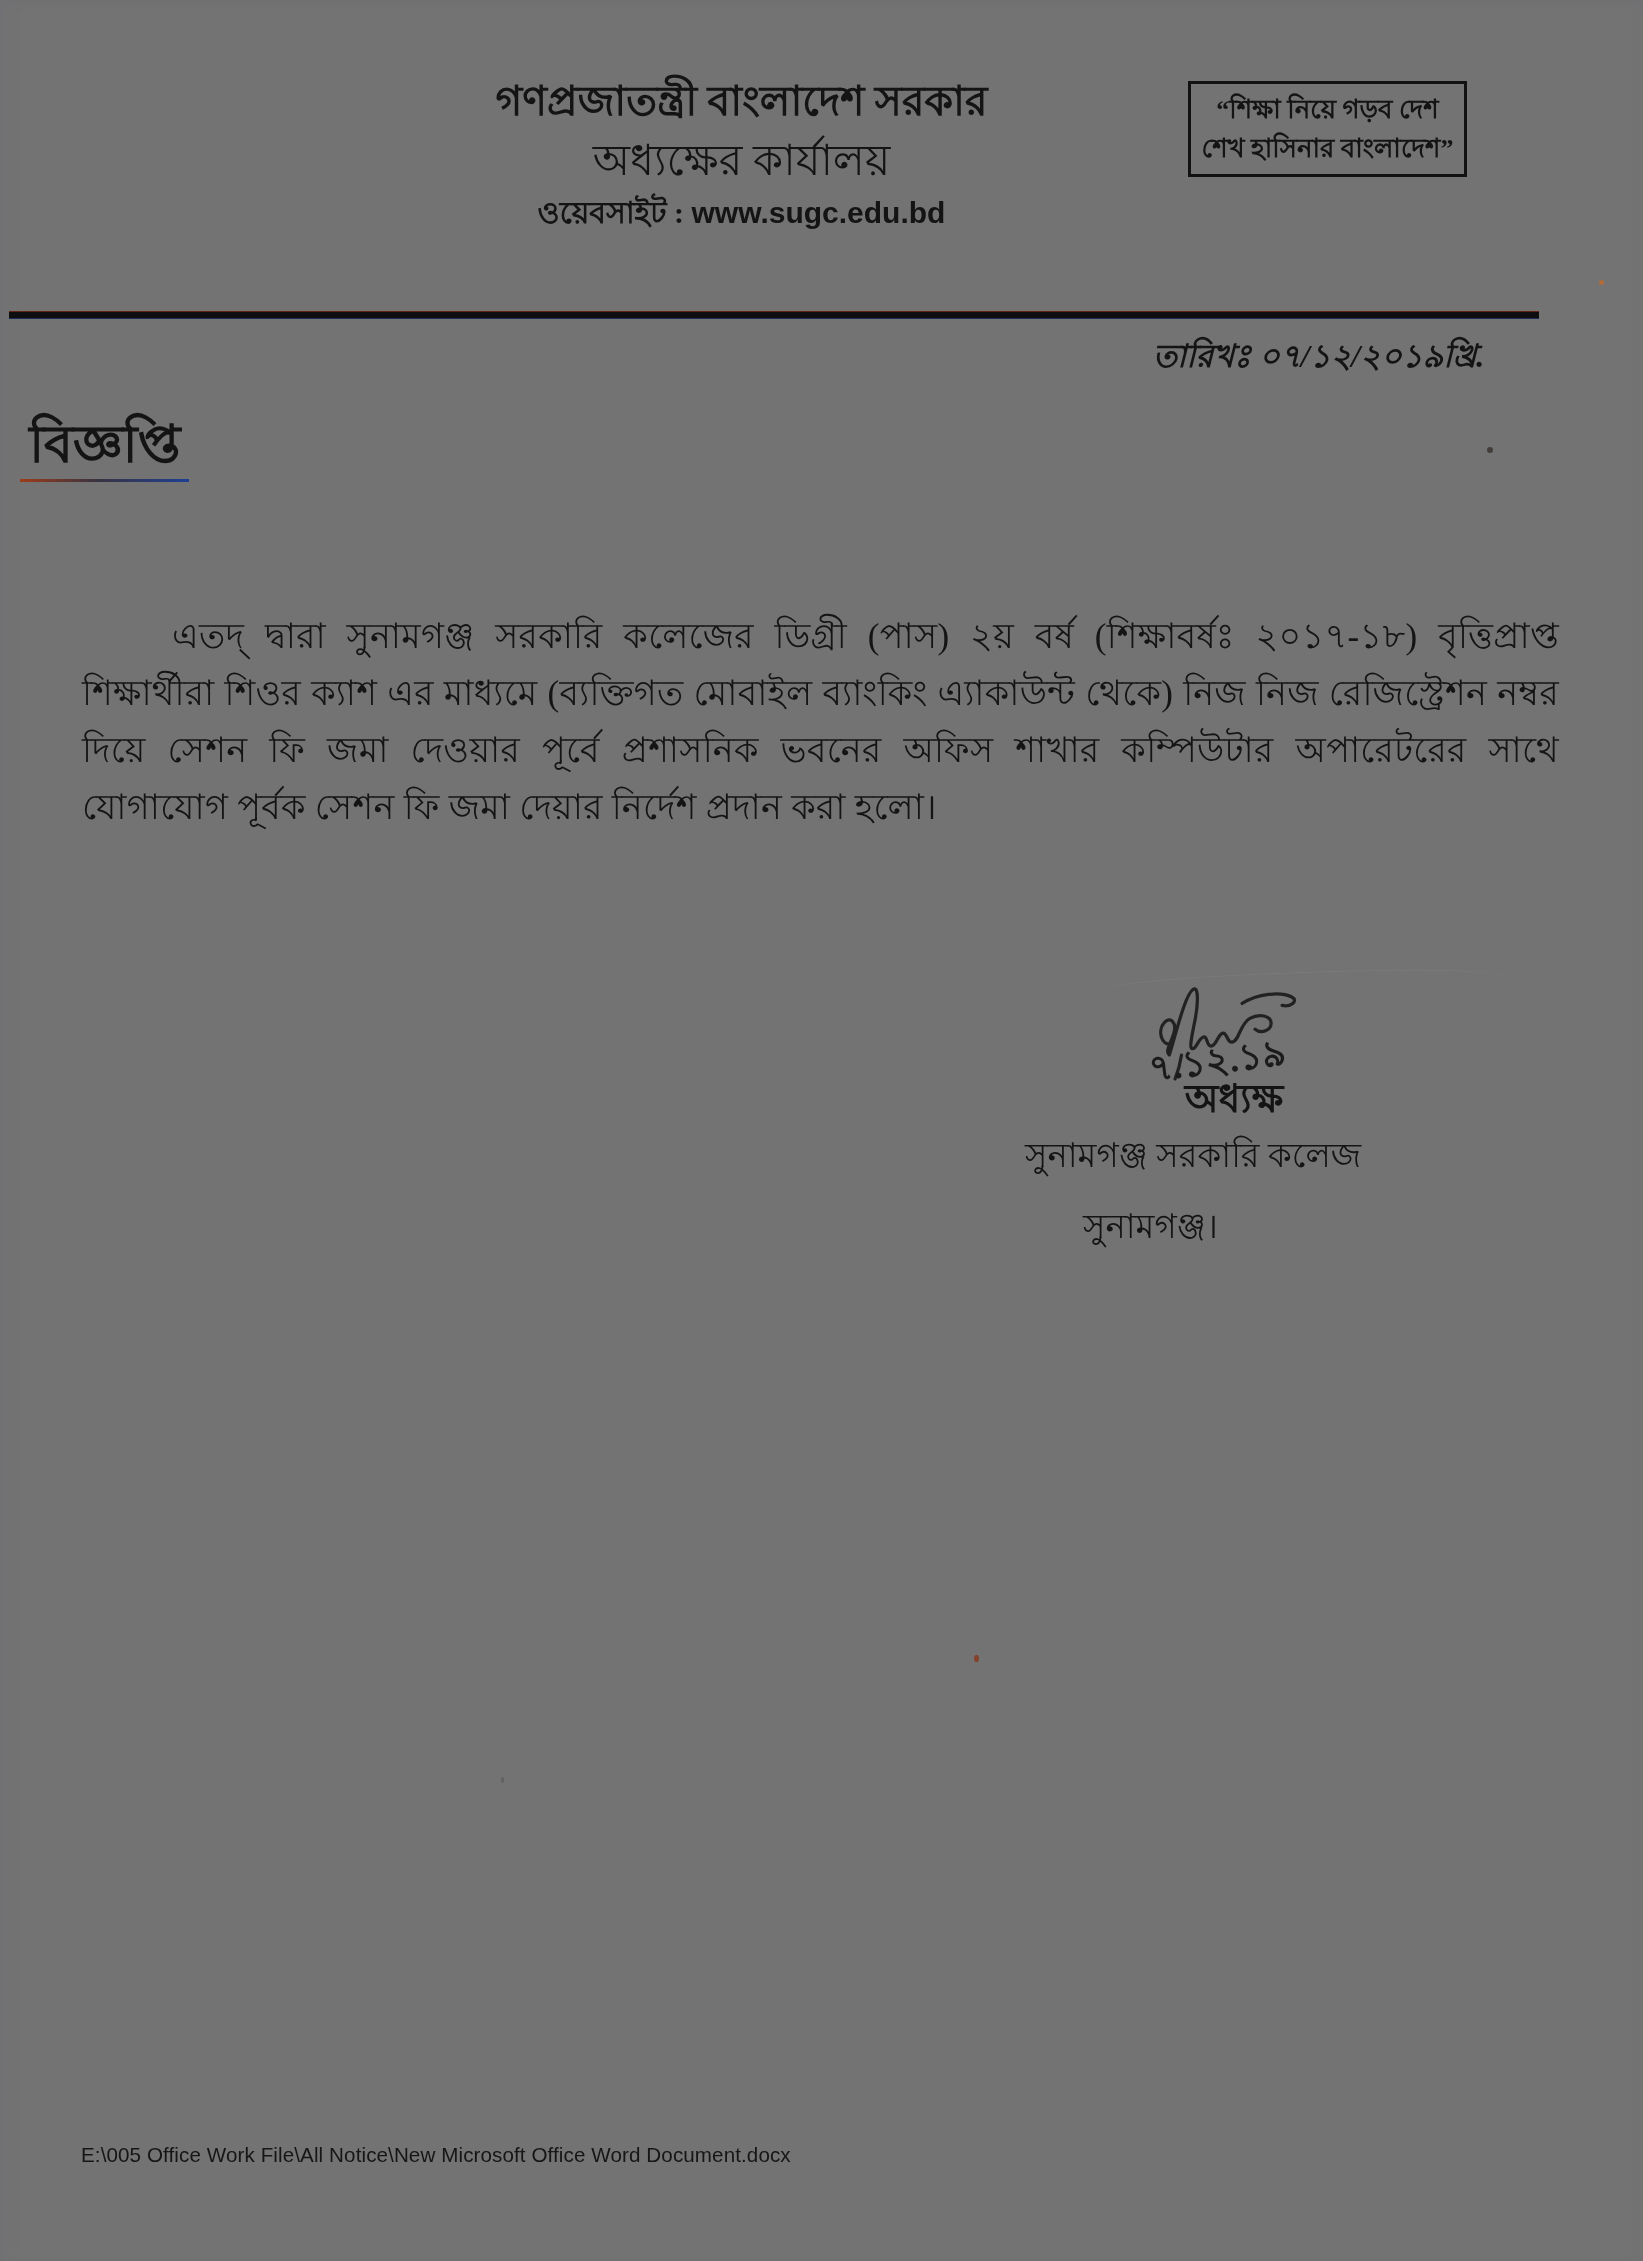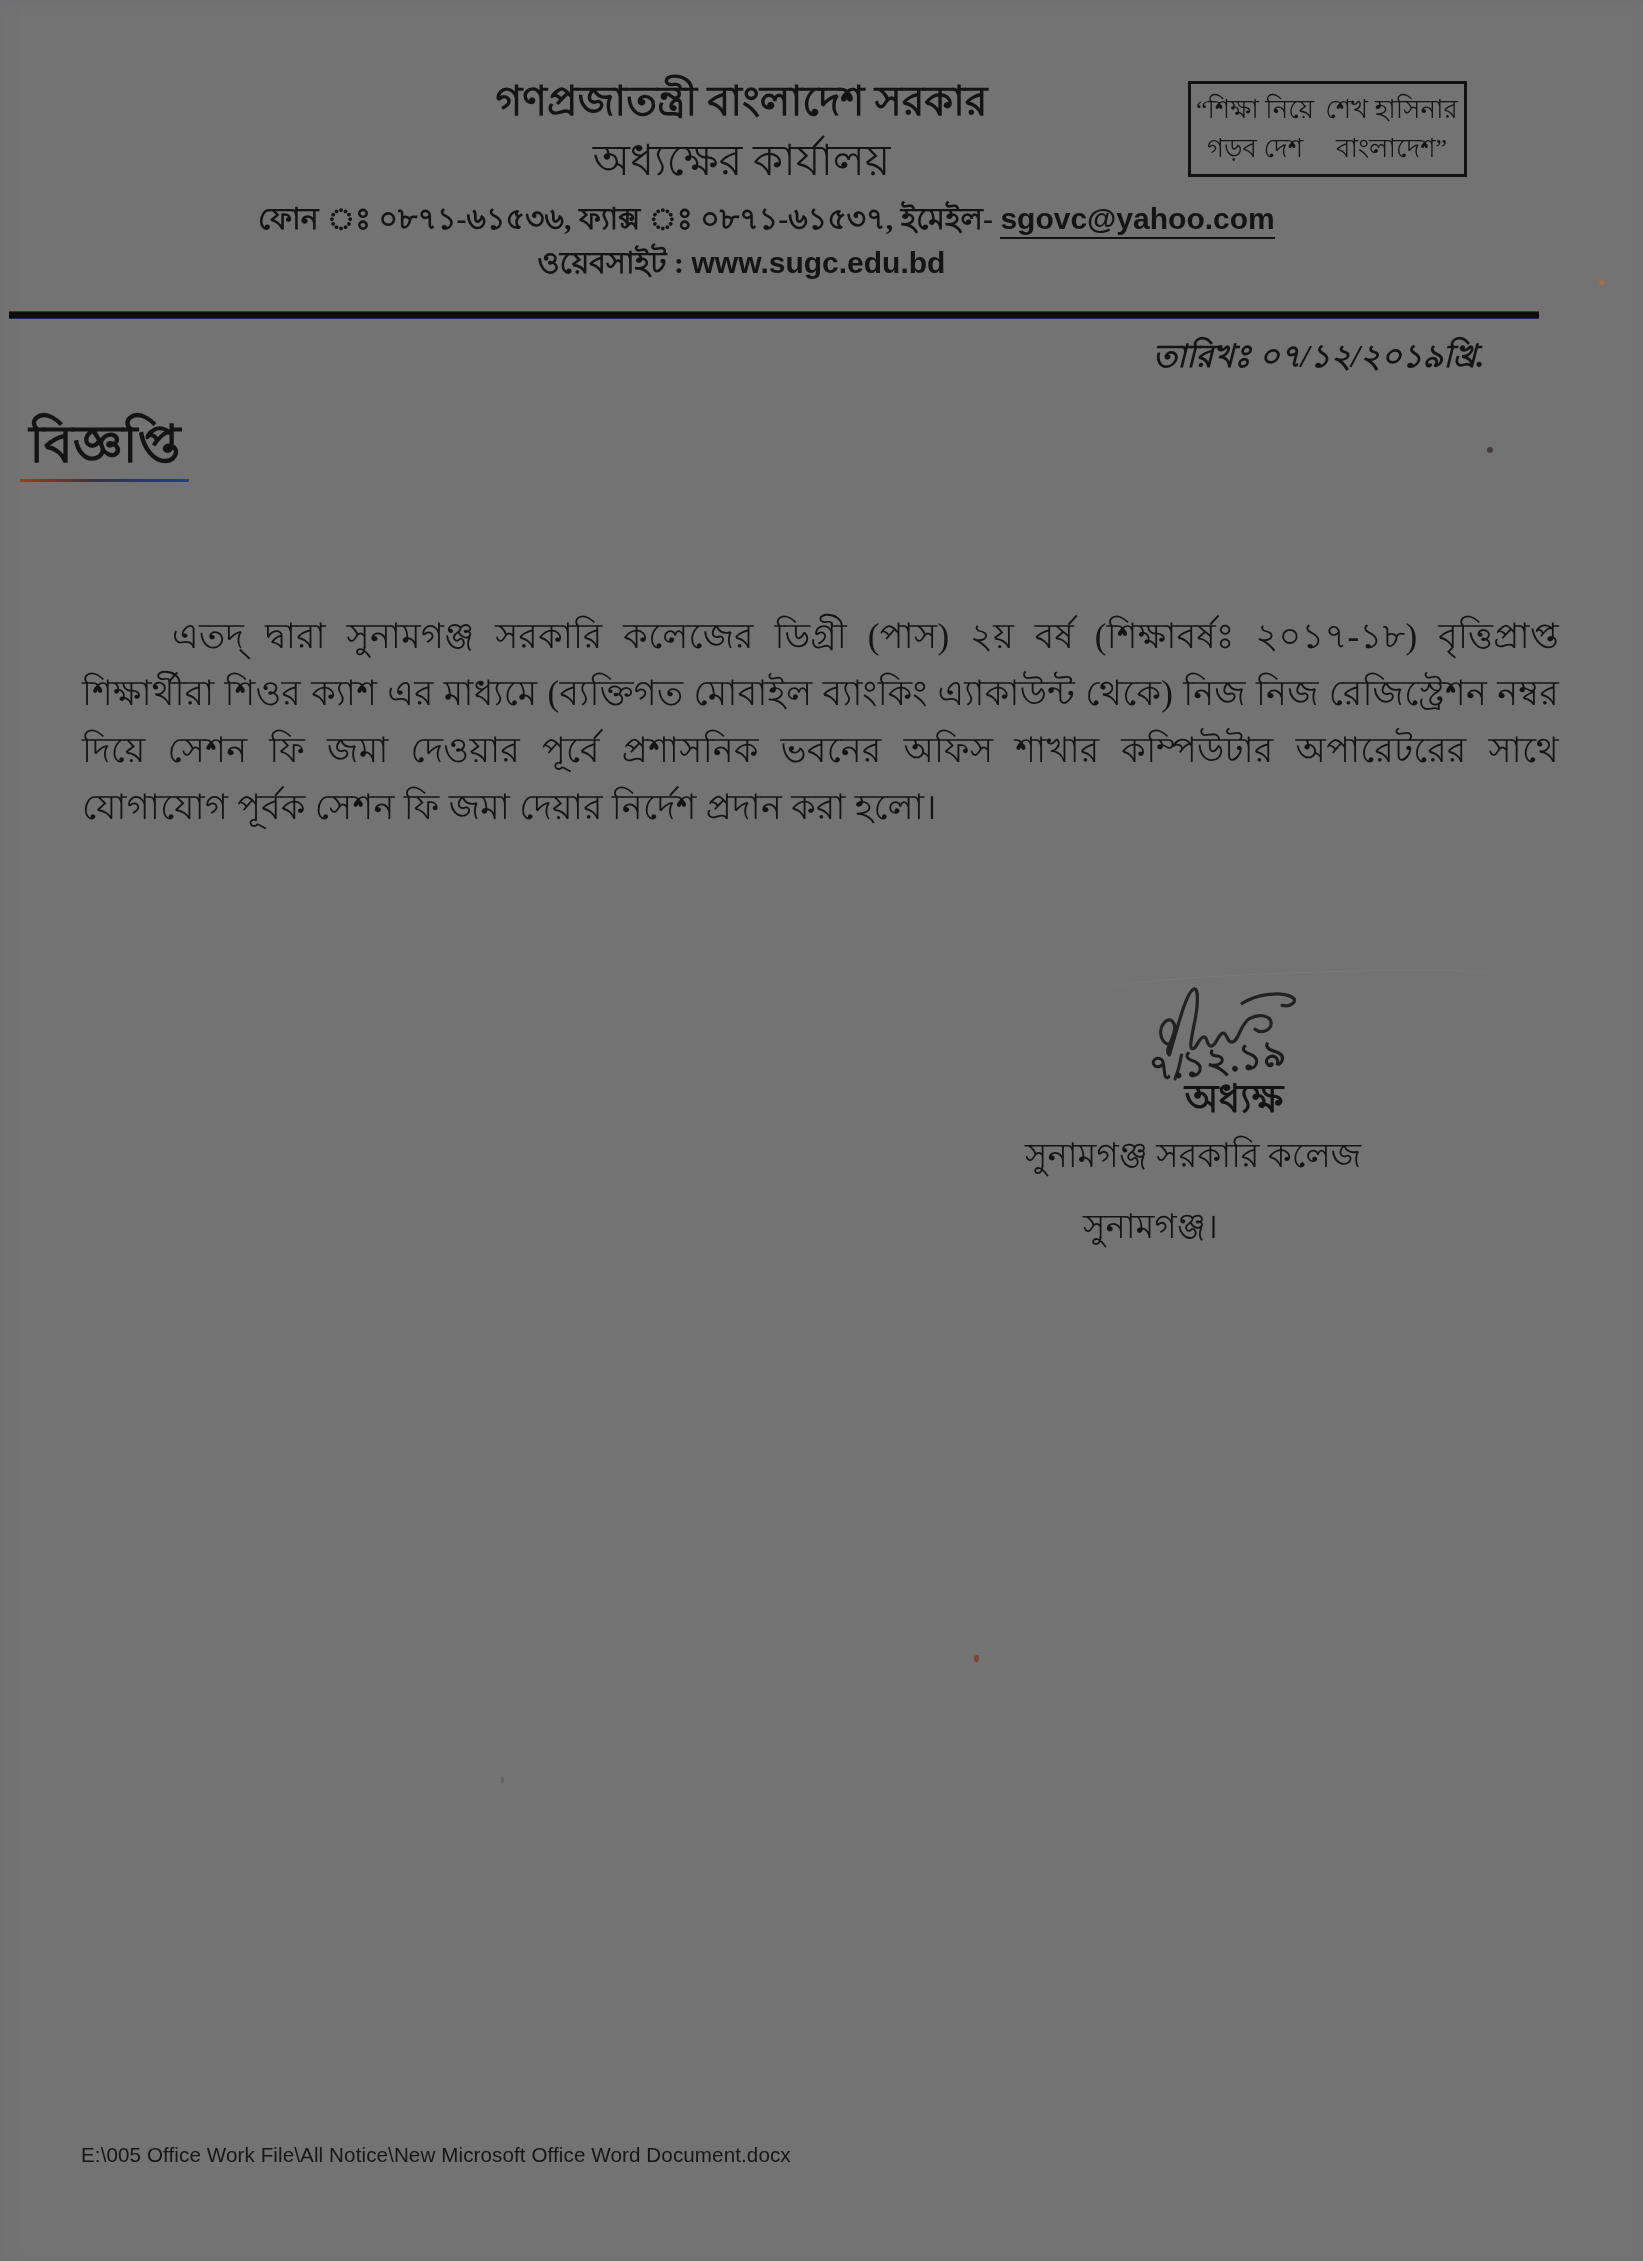--- a/index.html
+++ b/index.html
@@ -28,22 +28,22 @@
   .email{
     font-family:"Liberation Sans",sans-serif;
     border-bottom:2.6px solid #111;
     padding-bottom:1.3px;
   }
   .web-url{font-family:"Liberation Sans",sans-serif;}
   
   .slogan-box{
     position:absolute;left:1188px;top:81px;width:273px;height:90px;
     border:3.2px solid #121212;
-    display:flex;flex-direction:row;justify-content:center;align-items:center;
-    font-size:26px;font-weight:400;line-height:1.5;text-align:center;
+    display:flex;flex-direction:column;justify-content:center;align-items:center;
+    font-size:26px;font-weight:700;line-height:1.5;text-align:center;
   }
   
   .rule{
     position:absolute;left:9px;top:311px;width:1530px;height:5.8px;
     background:#0e0e0e;
     border-top:0.6px solid rgba(168,56,28,.55);
     border-bottom:0.6px solid rgba(38,70,150,.55);
   }
   
   .date-line{
@@ -102,21 +102,20 @@
   }
 </style>
 </head>
 <body>
 
 <div class="page">
 
   <header class="letterhead">
     <div class="lh-govt">গণপ্রজাতন্ত্রী বাংলাদেশ সরকার</div>
     <div class="lh-office">অধ্যক্ষের কার্যালয়</div>
-    <div class="lh-contact"><span>ফোন ঃ ০৮৭১-৬১৫৩৬, ফ্যাক্স ঃ ০৮৭১-৬১৫৩৭,  ইমেইল- </span><span class="email">sgovc@yahoo.com</span></div>
     <div class="lh-web"><span>ওয়েবসাইট : </span><span class="web-url">www.sugc.edu.bd</span></div>
   </header>
 
   <div class="slogan-box">
     <div>“শিক্ষা নিয়ে গড়ব দেশ</div>
     <div>শেখ হাসিনার বাংলাদেশ”</div>
   </div>
 
   <div class="rule"></div>
 

